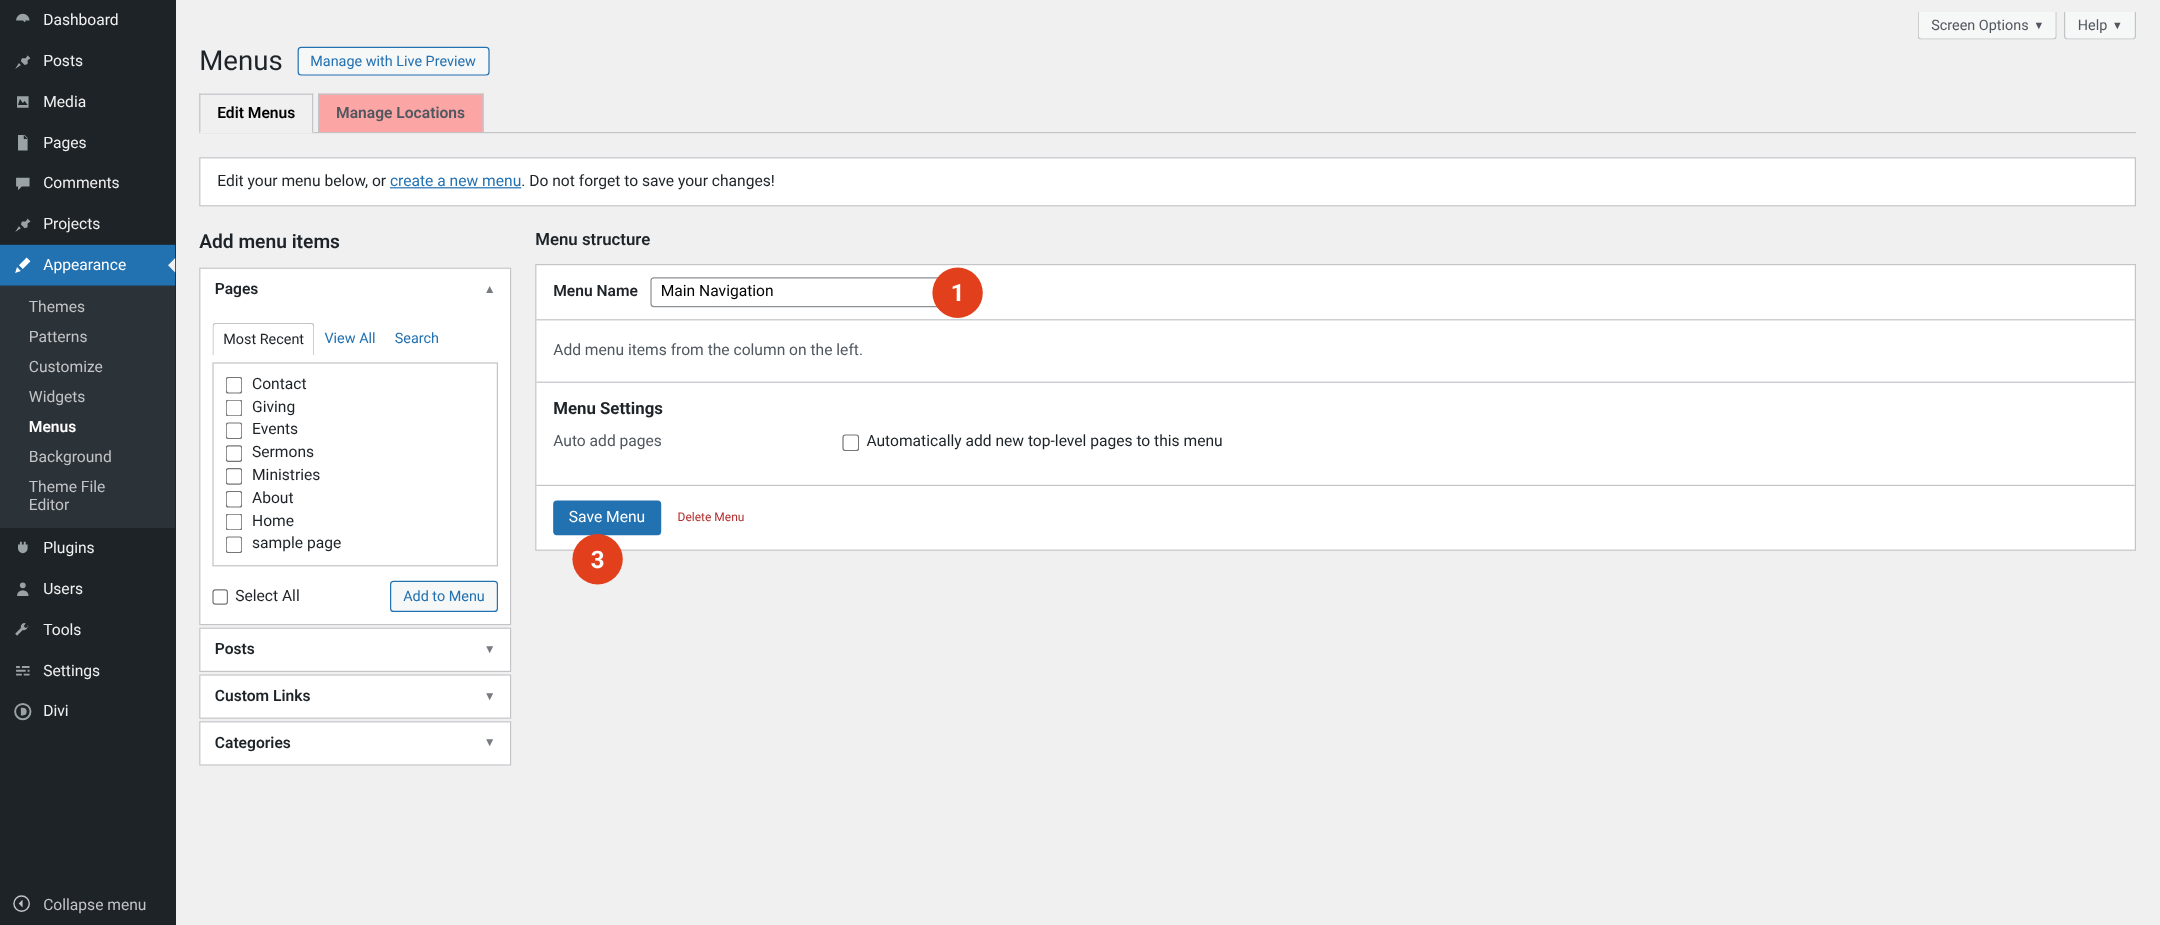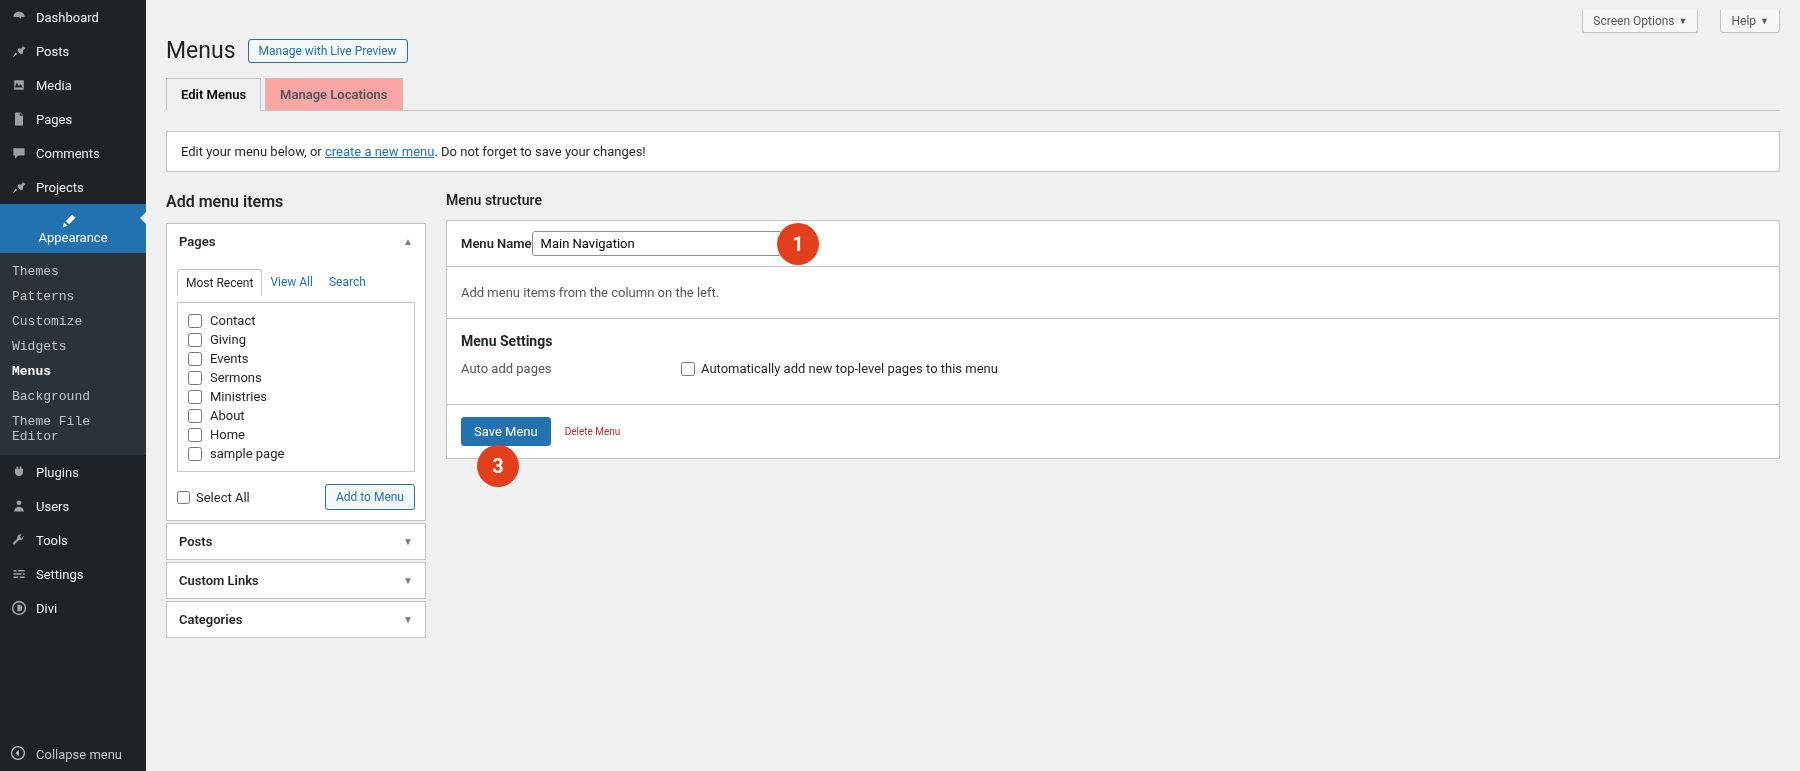--- a/index.html
+++ b/index.html
@@ -6,29 +6,29 @@
   body { background:#f0f0f1; color:#1d2327; }
 
   
   .sidebar { position:fixed; top:0; left:0; width:146px; height:100vh; background:#1d2327; color:#fff; font-size:13px; }
   .sidebar .item { display:flex; align-items:center; padding:8px 10px; color:#f0f0f1; cursor:pointer; }
   .sidebar .item .ic { width:18px; height:18px; margin-right:8px; display:flex; align-items:center; justify-content:center; color:rgba(240,246,252,0.6); }
   .sidebar .item.current { background:#2271b1; color:#fff; }
   .sidebar .item.current .ic { color:#fff; }
   .sidebar .item.current::after { content:""; position:absolute; right:0; border:6px solid transparent; border-right-color:#f0f0f1; }
   .sidebar .sub { background:#2c3338; padding:6px 0; }
-  .sidebar .sub .subitem { padding:5px 12px; color:#c3c4c7; cursor:pointer;font-family:Liberation Mono, monospace; }
+  .sidebar .sub .subitem { padding:5px 24px; color:#c3c4c7; cursor:pointer; }
   .sidebar .sub .subitem.current { color:#fff; font-weight:600; }
   .sidebar .collapse { position:absolute; bottom:0; left:0; right:0; display:flex; align-items:center; padding:8px 10px; color:#c3c4c7; cursor:pointer; }
   .sidebar .collapse .ic { width:18px; height:18px; margin-right:8px; }
 
   
   .main { margin-left:146px; padding:10px 20px 40px; }
 
-  .top-actions { display:flex; justify-content:flex-end; gap:22px; margin-bottom:4px; }
+  .top-actions { display:flex; justify-content:flex-end; gap:6px; margin-bottom:4px; }
   .top-btn { background:#f6f7f7; border:1px solid #c3c4c7; border-top:none; border-radius:0 0 3px 3px; font-size:12px; padding:4px 10px; color:#50575e; cursor:pointer; display:flex; align-items:center; gap:4px; }
   .top-btn .tri { font-size:9px; }
 
   .page-heading { display:flex; align-items:center; gap:12px; margin:4px 0 14px; }
   .page-heading h1 { font-size:23px; font-weight:400; }
   .page-heading .action-btn { background:#f6f7f7; border:1px solid #2271b1; border-radius:3px; color:#2271b1; font-size:12px; padding:4px 10px; cursor:pointer; }
 
   .nav-tab-wrapper { display:flex; border-bottom:1px solid #c3c4c7; margin-bottom:20px; }
   .nav-tab { background:#fca5a5; border:1px solid #c3c4c7; border-bottom:none; color:#50575e; font-size:13px; font-weight:600; padding:8px 14px; margin-right:4px; cursor:pointer; }
   .nav-tab.active { background:#f0f0f1; color:#000; border-bottom:1px solid #f0f0f1; margin-bottom:-1px; }
@@ -53,32 +53,32 @@
   .panel-tabs .ptab.active { border:1px solid #c3c4c7; border-bottom:none; color:#1d2327; background:#fff; border-radius:3px 3px 0 0; }
   .check-list { border:1px solid #c3c4c7; padding:8px 10px; max-height:210px; overflow:auto; }
   .checkrow { display:flex; align-items:center; gap:8px; font-size:13px; padding:2px 0; }
   .checkrow input { width:14px; height:14px; }
   .panel-footer { display:flex; align-items:center; justify-content:space-between; margin-top:12px; }
   .panel-footer .select-all { display:flex; align-items:center; gap:6px; font-size:13px; }
   .panel-footer .add-btn { border:1px solid #2271b1; color:#2271b1; background:#f6f7f7; border-radius:3px; padding:5px 10px; font-size:12px; cursor:pointer; }
 
   
   .struct-box { background:#fff; border:1px solid #c3c4c7; }
-  .struct-header { display:flex; align-items:center; padding:10px 14px; border-bottom:1px solid #c3c4c7; position:relative; }
+  .struct-header { display:flex; align-items:center; gap:10px; padding:10px 14px; border-bottom:1px solid #c3c4c7; position:relative; }
   .struct-header label { font-size:13px; font-weight:600; }
   .struct-header input[type=text] { border:1px solid #8c8f94; border-radius:3px; padding:4px 8px; font-size:13px; width:250px; }
 
   .struct-body { padding:18px 14px; font-size:13px; color:#50575e; border-bottom:1px solid #c3c4c7; }
 
   .settings-block { padding:14px 14px 18px; border-bottom:1px solid #c3c4c7; position:relative; }
   .settings-block h3 { font-size:14px; margin-bottom:12px; }
   .setting-row { display:flex; align-items:flex-start; font-size:13px; color:#50575e; margin-bottom:10px; }
   .setting-row .label { width:220px; }
   .setting-row .opts { display:flex; flex-direction:column; gap:4px; }
-  .setting-row .opts label { display:flex; align-items:center; gap:6px; color:#1d2327; }
+  .setting-row .opts label { display:flex; align-items:center; gap:6px; color:#1d2327;margin-left:21px; }
   .setting-row .opts input { width:14px; height:14px; }
   .setting-row .opts input[type=checkbox]:checked { accent-color:#2271b1; }
 
   .struct-footer { padding:12px 14px; display:flex; align-items:center; gap:14px; position:relative; }
   .btn-primary { background:#2271b1; color:#fff; border:1px solid #2271b1; border-radius:3px; padding:6px 12px; font-size:13px; cursor:pointer; }
   .btn-delete { color:#b32d2e; font-size:10px; cursor:pointer; }
 
   .callout { width:42px; height:42px; border-radius:50%; background:#e2401c; color:#fff; font-weight:700; font-size:20px; display:flex; align-items:center; justify-content:center; position:absolute; z-index:5; }
 </style>
 </head>
@@ -126,21 +126,21 @@
     <span>Comments</span>
   </div>
   <div class="item">
     <span class="ic">
         <svg viewBox="0 0 20 20" width="16" height="16" fill="currentColor">
           <path d="M13 2l5 5-3 2v4l-3 1-4-4 1-3h4l2-3-2-2z M6 12l-4 6 6-4z"></path>
         </svg>
       </span>
     <span>Projects</span>
   </div>
-  <div class="item current" style="position:relative;flex-direction:column;">
+  <div class="item current" style="position:relative;">
     <span class="ic">
         <svg viewBox="0 0 20 20" width="16" height="16" fill="currentColor">
           <path d="M14 2l4 4-8 8-4-4zM4 12l-2 6 6-2z"></path>
         </svg>
       </span>
     <span>Appearance</span>
   </div>
   <div class="sub">
     <div class="subitem">Themes</div>
     <div class="subitem">Patterns</div>

